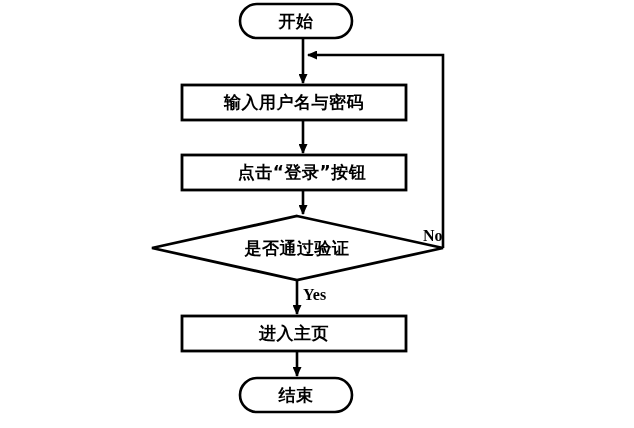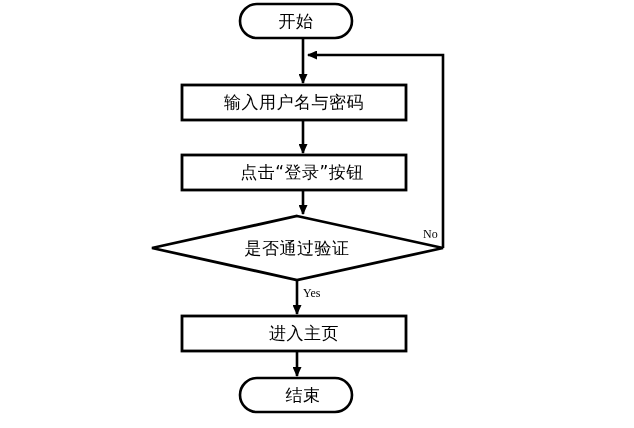--- a/index.html
+++ b/index.html
@@ -17,33 +17,33 @@
   #flow-canvas {
     position: absolute;
     left: 0;
     top: 0;
     width: 634px;
     height: 428px;
   }
   .node-label {
     position: absolute;
     color: #000000;
-    font-weight: normal;
+    font-weight: bold;
     text-align: center;
     white-space: nowrap;
     line-height: 1;
   }
   .cjk {
     font-family: "DejaVu Sans", "Liberation Sans", sans-serif;
     font-size: 17px;
     letter-spacing: 0.5px;
   }
   .latin {
     font-family: "Liberation Serif", "DejaVu Serif", serif;
-    font-size: 12px;
+    font-size: 16px;
   }
   .terminal-label { width: 112px; }
   .process-label  { width: 224px; }
   .decision-label { width: 292px; text-align: center; }
 </style>
 </head>
 <body>
 
 <svg id="flow-canvas" viewBox="0 0 634 428" xmlns="http://www.w3.org/2000/svg">
   <defs>
@@ -75,19 +75,19 @@
 </svg>
 
 <div class="node-label terminal-label cjk" style="left:240px; top:13px;">开始</div>
 
 <div class="node-label process-label cjk" style="left:182px; top:94px;">输入用户名与密码</div>
 
 <div class="node-label process-label cjk" style="left:190px; top:164px;">点击“登录”按钮</div>
 
 <div class="node-label decision-label cjk" style="left:151px; top:240px;">是否通过验证</div>
 
-<div class="node-label process-label cjk" style="left:192px; top:325px;">进入主页</div>
+<div class="node-label process-label cjk" style="left:182px; top:325px;">进入主页</div>
 
-<div class="node-label terminal-label cjk" style="left:223px; top:387px;padding-left:24px;">结束</div>
+<div class="node-label terminal-label cjk" style="left:240px; top:387px;">结束</div>
 
 <div class="node-label latin" style="left:303px; top:287px; text-align:center;">Yes</div>
 
 <div class="node-label latin" style="left:423px; top:228px; text-align:left;">No</div>
 
 </body></html>

